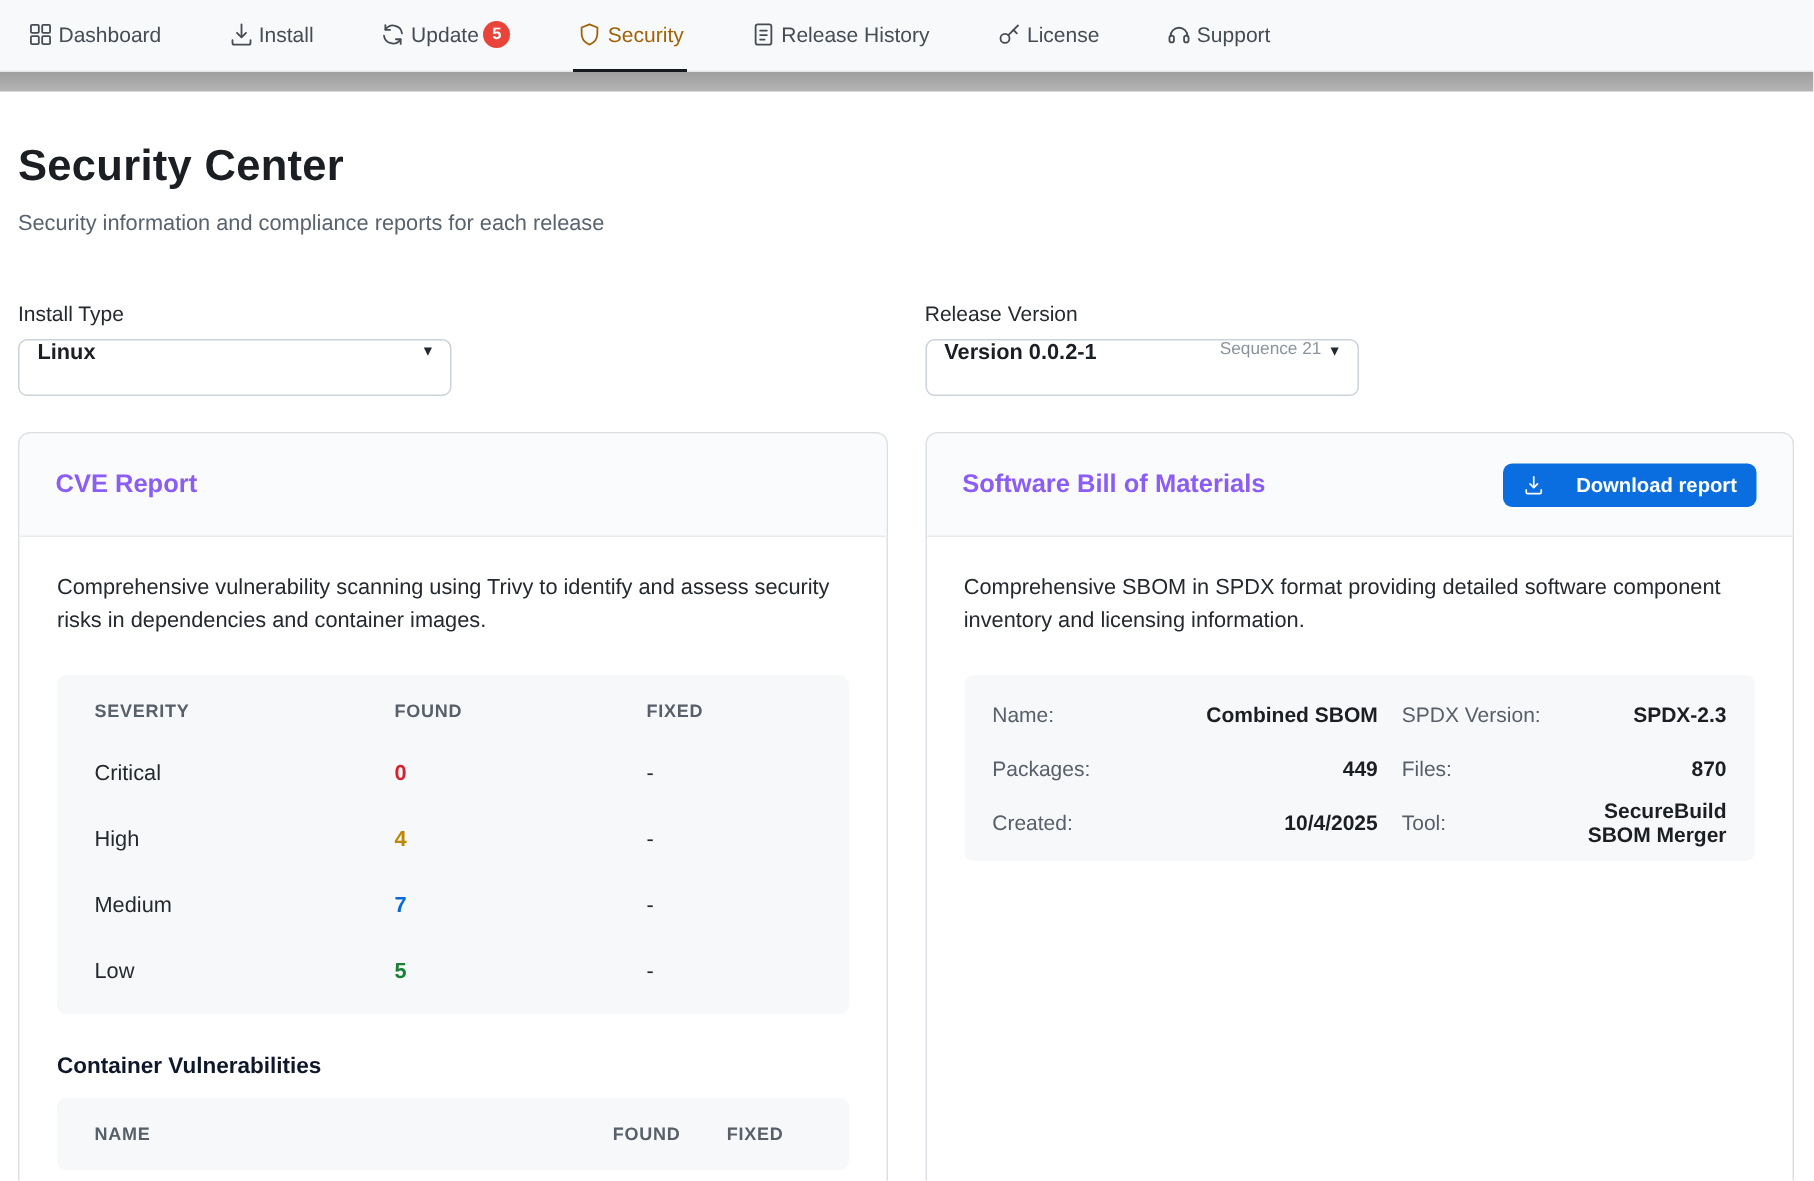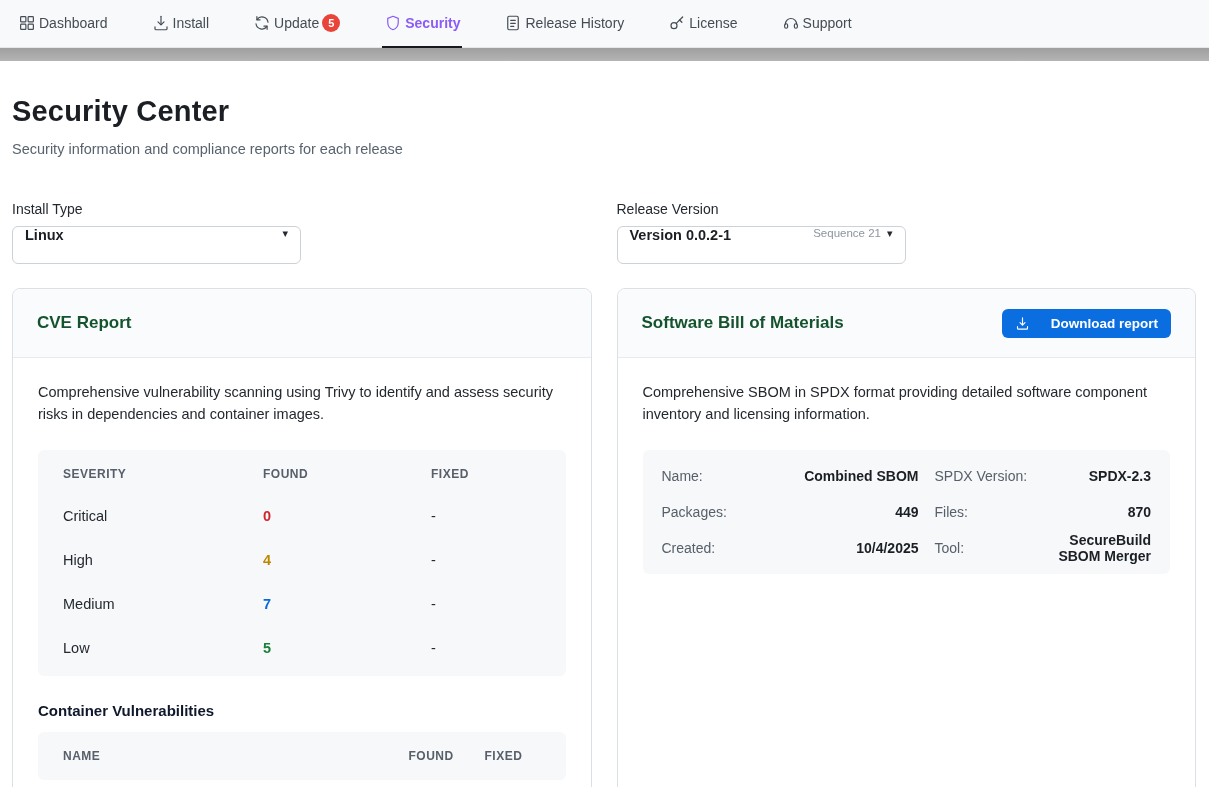--- a/index.html
+++ b/index.html
@@ -4,21 +4,21 @@
 <style>
   * { margin:0; padding:0; box-sizing:border-box; }
   html,body { width:1209px; height:787px; overflow:hidden; background:#fff;
     font-family:"Liberation Sans","DejaVu Sans",sans-serif; color:#24292f; }
 
   
   .topnav { height:48px; background:#f8f9fa; border-bottom:1px solid #e4e7ea;
     display:flex; align-items:stretch; padding:0 16px; gap:40px; }
   .nav-item { display:flex; align-items:center; gap:3px; font-size:14px; color:#454c54;
     border-bottom:2px solid transparent; padding:0 2px; cursor:pointer; margin-bottom:-1px; }
-  .nav-item.active { color:#8b5cf6; font-weight:700; border-bottom-color:#16191d; }
+  .nav-item.active { color:#a16207; font-weight:400; border-bottom-color:#16191d; }
   .nav-item svg { width:18px; height:18px; stroke:currentColor; fill:none;
     stroke-width:1.6; stroke-linecap:round; stroke-linejoin:round; flex:none; }
   .badge { min-width:18px; height:18px; border-radius:9px; color:#fff; font-size:11px;
     font-weight:700; display:inline-flex; align-items:center; justify-content:center; padding:0 5px; }
 
   .page-divider { height:13px; background:linear-gradient(#9f9f9f,#b4b4b4); }
 
   
   main { padding:0 13px 0 12px; }
   h1.page-title { margin-top:34px; font-size:29px; font-weight:700; color:#1b1f24; letter-spacing:.2px; }
@@ -33,21 +33,21 @@
     padding:0 12px; font-size:14.5px; font-weight:700; color:#1b1f24; cursor:pointer; }
   .select-box .spacer { flex:1; }
   .select-meta { font-size:11.5px; font-weight:400; color:#8b949e; margin-right:6px; }
   .caret { font-size:11px; color:#24292f; }
 
   
   .cards { display:flex; gap:25px; margin-top:24px; align-items:stretch; }
   .card { flex:1; border:1px solid #dbe0e5; border-radius:8px; background:#fff; overflow:hidden; }
   .card-header { background:#fafbfc; border-bottom:1px solid #e7ebee; padding:0 24px;
     height:69px; display:flex; align-items:center; justify-content:space-between; }
-  .card-title { font-size:17px; font-weight:700; color:#14532d;text-align:right; }
+  .card-title { font-size:17px; font-weight:700; color:#8b5cf6;text-align:right; }
   .card-body { padding:24px 25px; }
   .card-desc { font-size:14.5px; line-height:1.5; color:#24292f; max-width:520px; }
 
   .btn-primary { display:inline-flex; align-items:center; gap:21px; color:#fff;
     border:none; border-radius:6px; font-size:13.5px; font-weight:600;
     padding:7px 13px; cursor:pointer; font-family:inherit; }
   .btn-primary svg { width:15px; height:15px; stroke:#fff; fill:none; stroke-width:1.8;
     stroke-linecap:round; stroke-linejoin:round; }
 
   

